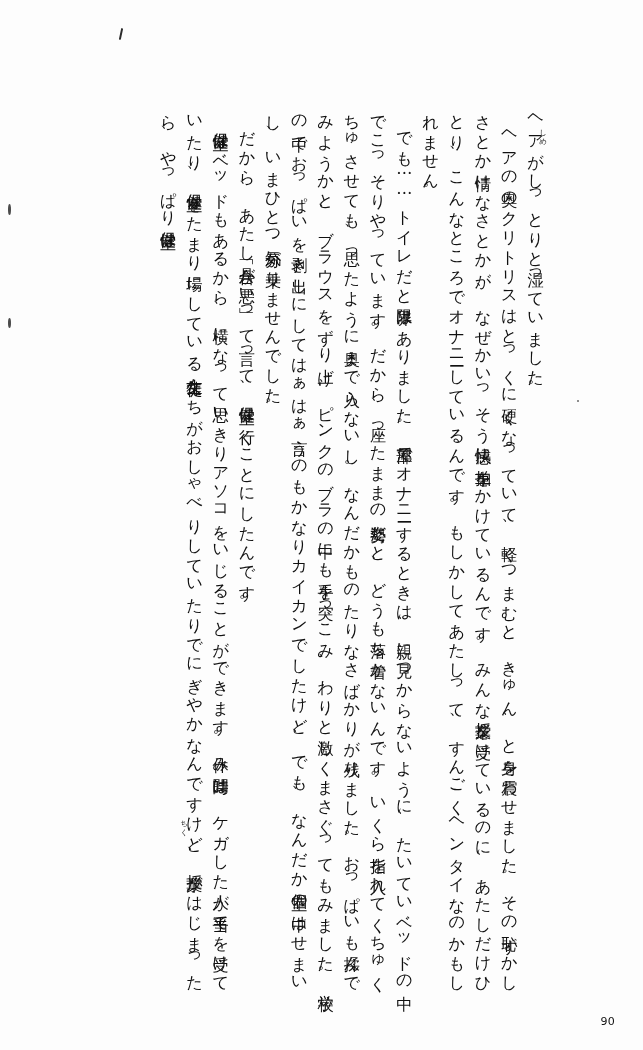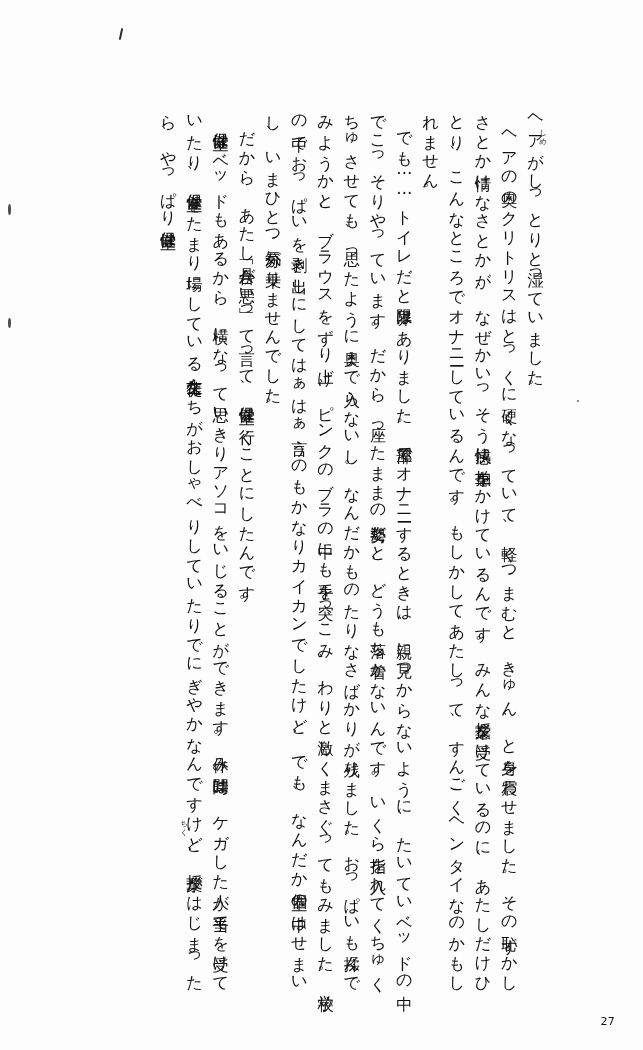--- a/index.html
+++ b/index.html
@@ -125,14 +125,14 @@
     <p class="noindent">ヘアがしっとりと湿っていました。</p>
     <p>ヘアの奥のクリトリスはとっくに硬くなっていて、軽くつまむと、きゅん、と身を震わせました。その恥ずかしさとか情けなさとかが、なぜかいっそう快感に拍車をかけているんです。みんな授業を受けているのに、あたしだけひとり、こんなところでオナニーしているんです。もしかしてあたしって、すんごくヘンタイなのかもしれません。</p>
     <p>でも……トイレだと限界はありました。部屋でオナニーするときは、親に見つからないように、たいていベッドの中でこっそりやっています。だから、座ったままの姿勢だと、どうも落ち着かないんです。いくら指を入れてくちゅくちゅさせても、思ったように奥まで入らないし。なんだかものたりなさばかりが残りました。おっぱいも揉んでみようかと、ブラウスをずり上げ、ピンクのブラの中にも手を突っこみ、わりと激しくまさぐってもみました。学校の中でおっぱいを剥き出しにしてはぁはぁ言うのもかなりカイカンでしたけど、でも、なんだか個室の中はせまいし、いまひとつ気分が乗りませんでした。</p>
     <p>だから、あたし「具合が悪い」って言って、保健室に行くことにしたんです。</p>
     <p>保健室はベッドもあるから、横になって思いきりアソコをいじることができます。休み時間は、ケガした人が手当てを受けていたり、保健室をたまり場にしている女生徒たちがおしゃべりしていたりでにぎやかなんですけど、授業がはじまったら、やっぱり保健室は</p>
   </div>
 
   <span class="ruby" id="ruby-shime">しめ</span>
   <span class="ruby" id="ruby-chiku">ちく</span>
 
-  <div id="page-number">27</div>
+  <div id="page-number">90</div>
 </div>
 
 </body></html>

